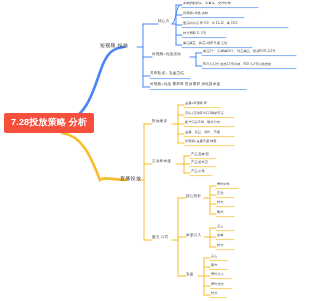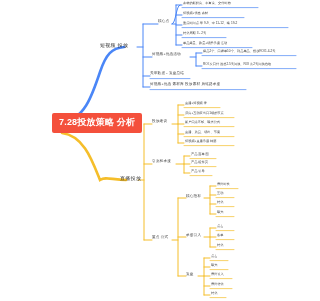--- a/index.html
+++ b/index.html
@@ -18,21 +18,20 @@
   
   .root{
     left:4px;top:113px;
     background:#F4503C;
     color:#ffffff;
     font-size:9px;
     font-weight:bold;
     padding:5px 7px 6px 7px;
     border-radius:2px;
     letter-spacing:0.2px;
-    margin-left:48px;
   }
   .lbl-main{
     font-size:5px;
     color:#2f2f2f;
     letter-spacing:0.3px;
   }
   .lbl-mid{
     font-size:3.6px;
     color:#3a3a3a;
     letter-spacing:0.2px;

